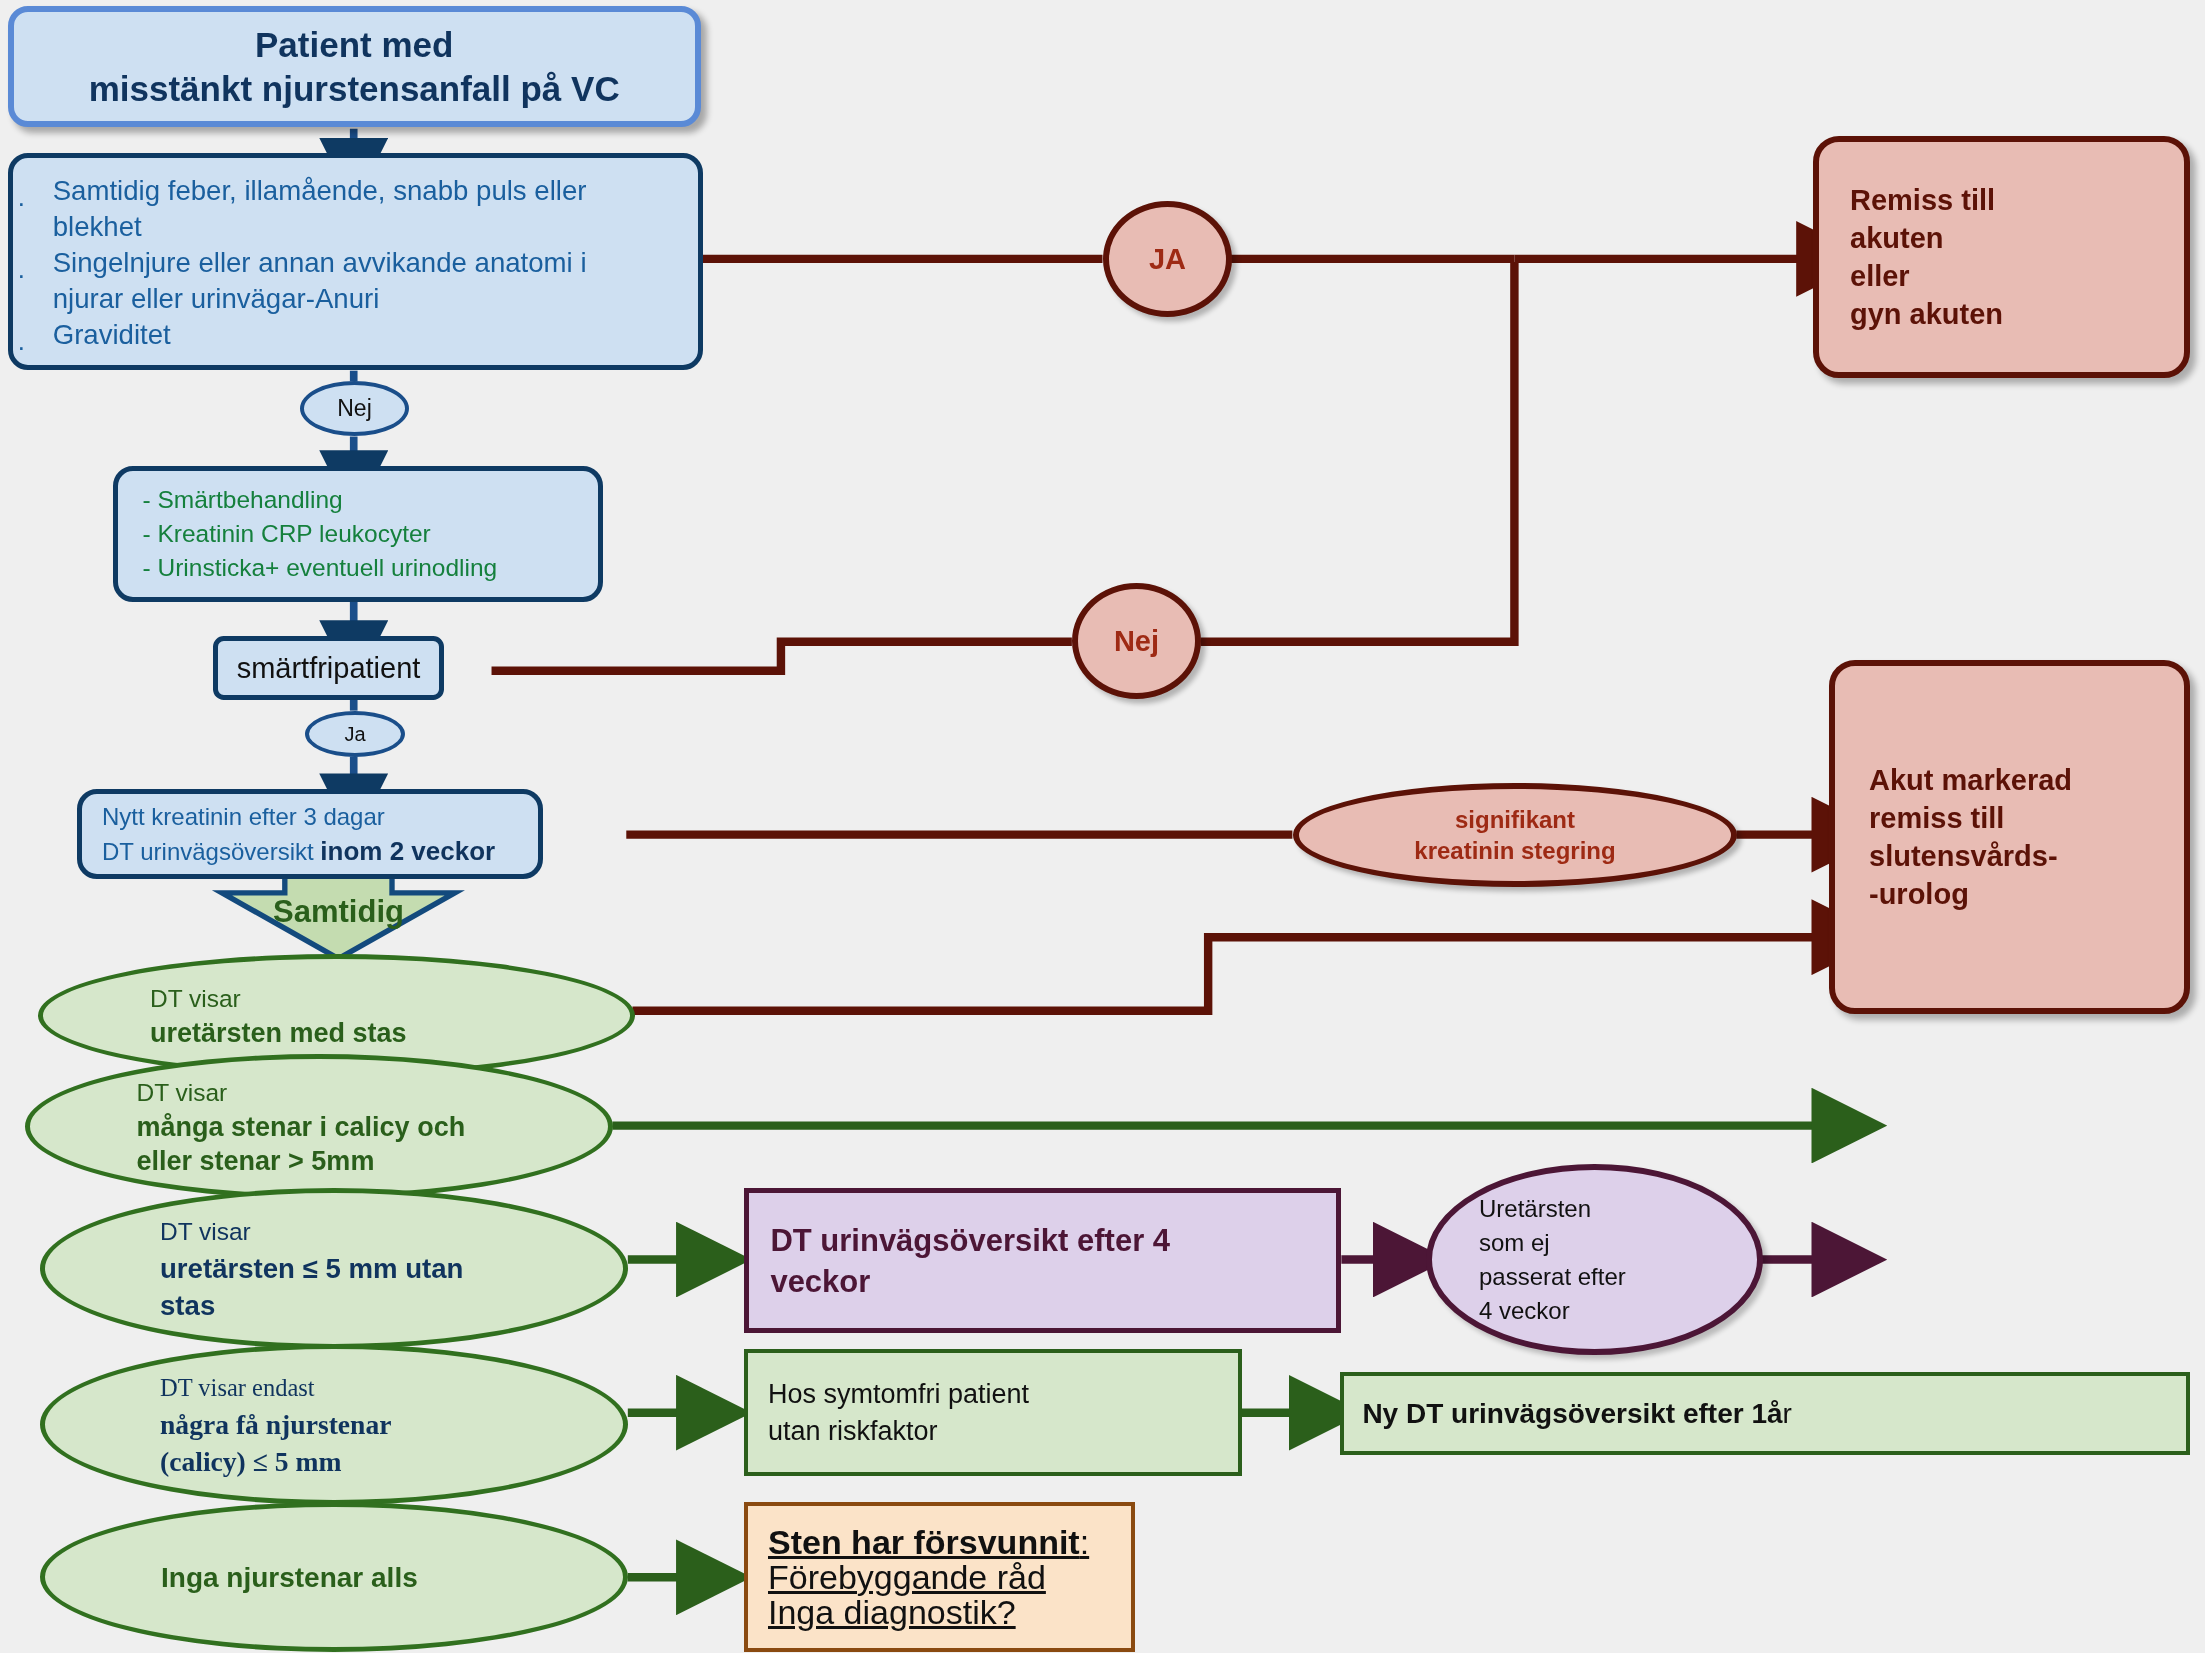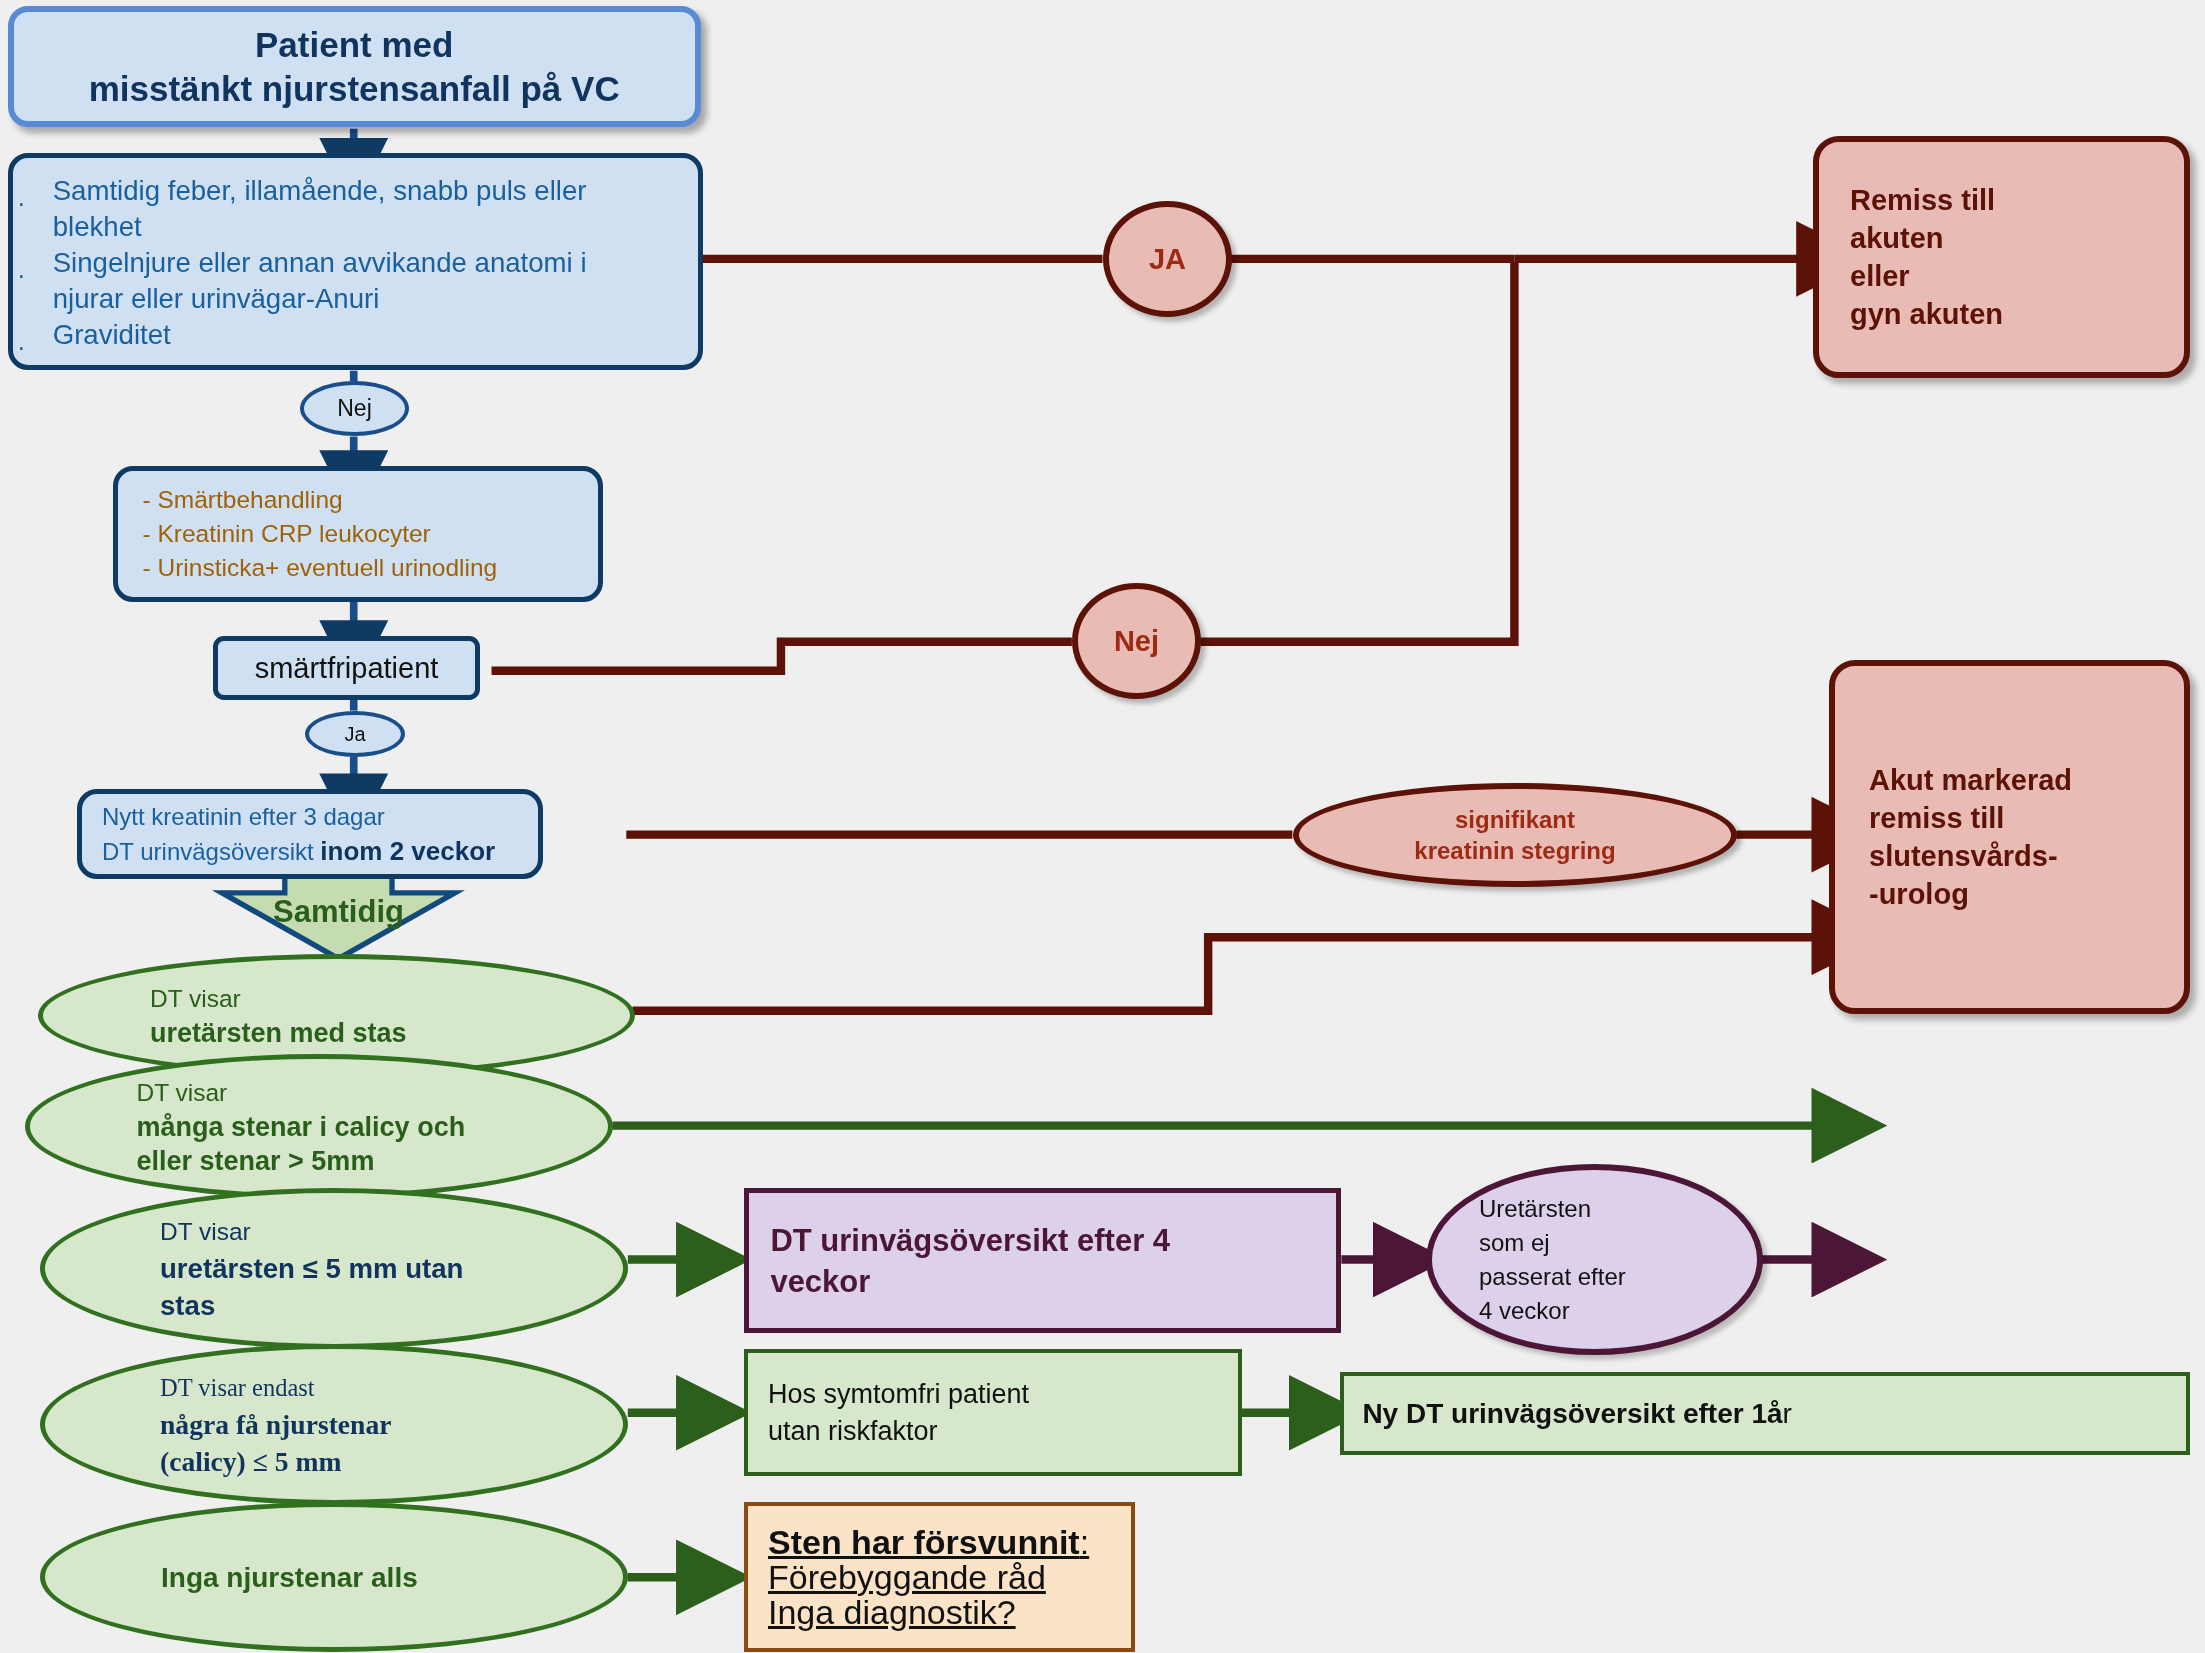--- a/index.html
+++ b/index.html
@@ -134,29 +134,29 @@
   <div style="position:absolute;left:17px;top:332px;color:#1a5f9e;font-size:26px;">·</div>
 
   <div class="node blue-ell" style="left:300px;top:381px;width:109px;height:55px;font-size:23px;">
     <div class="txt">Nej</div>
   </div>
 
   <div class="node red-ell" style="left:1103px;top:201px;width:129px;height:116px;font-size:29px;">
     <div class="txt">JA</div>
   </div>
 
-  <div class="node blue-box" style="left:113px;top:466px;width:490px;height:136px;font-size:24.5px;line-height:34px;padding:0 7.7px 0 24.5px;border-color:#0e3a63;color:#a16207;">
+  <div class="node blue-box" style="left:113px;top:466px;width:490px;height:136px;font-size:24.5px;line-height:34px;padding:0 7.7px 0 24.5px;border-color:#0e3a63;color:#15803d;">
     <div class="txt">
       <div>- Smärtbehandling</div>
       <div>- Kreatinin CRP leukocyter</div>
       <div>- Urinsticka+ eventuell urinodling</div>
     </div>
   </div>
 
-  <div class="node blue-box-sq" style="left:213px;top:636px;width:267px;height:64px;font-size:29px;justify-content:center;text-align:center;">
+  <div class="node blue-box-sq" style="left:213px;top:636px;width:231px;height:64px;font-size:29px;justify-content:center;text-align:center;">
     <div class="txt">smärtfripatient</div>
   </div>
 
   <div class="node red-ell" style="left:1072px;top:583px;width:129px;height:116px;font-size:29px;">
     <div class="txt">Nej</div>
   </div>
 
   <div class="node blue-ell" style="left:305px;top:711px;width:100px;height:46px;font-size:20px;">
     <div class="txt">Ja</div>
   </div>

